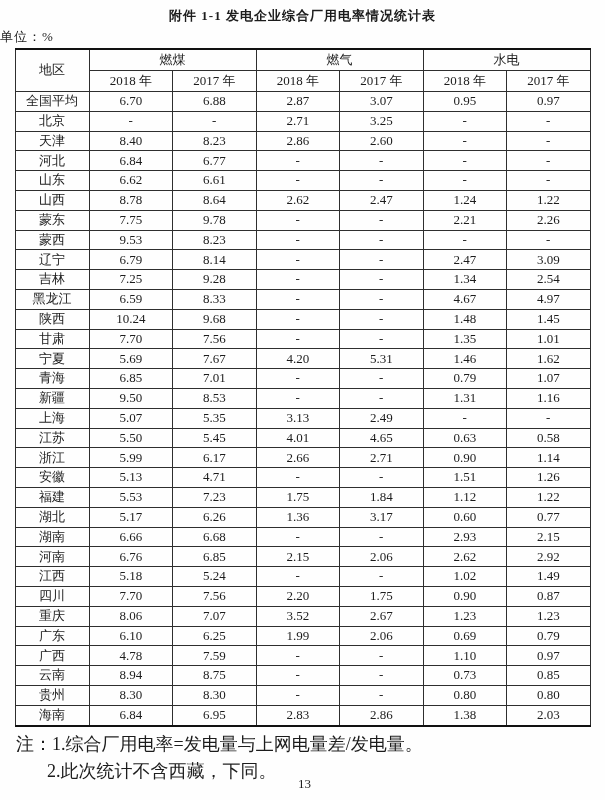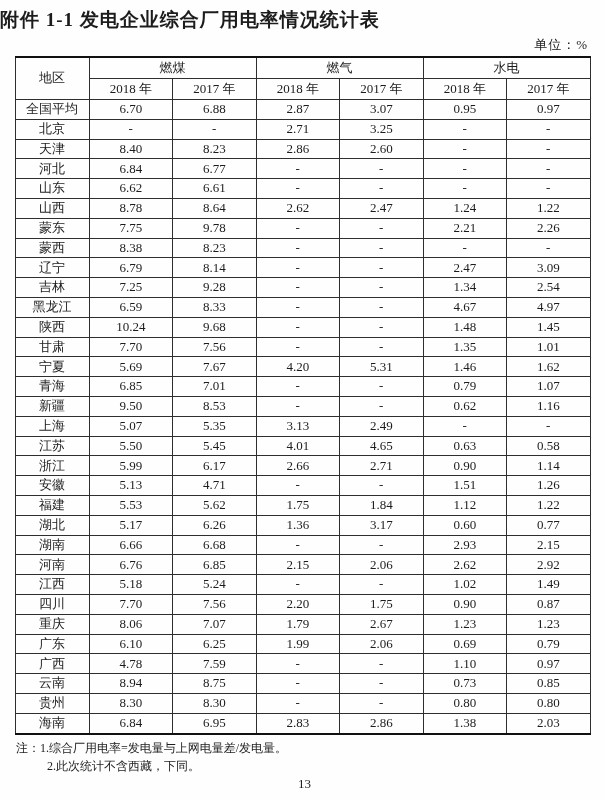--- a/index.html
+++ b/index.html
@@ -10,28 +10,28 @@
   .page {
     position: relative;
     width: 605px;
     height: 800px;
     background: #fefefe;
     font-family: "Liberation Serif", "DejaVu Serif", serif;
     color: #1c1c1c;
     overflow: hidden;
   }
   .doc-title {
-    text-align: left;
+    text-align: center;
     padding-top: 7px;
-    font-size: 19px;
+    font-size: 13px;
     font-weight: bold;
     letter-spacing: 1px;
   }
   .unit-label {
-    text-align: right;
+    text-align: left;
     margin: 3px 17px 2px 0;
     font-size: 13px;
     letter-spacing: 1px;
   }
   table.stat-table {
     border-collapse: collapse;
     table-layout: fixed;
     width: 576px;
     margin: 0 auto;
     border-top: 2.5px solid #111;
@@ -46,21 +46,21 @@
     font-size: 13px;
     padding: 0;
     line-height: 1.1;
     overflow: hidden;
     white-space: nowrap;
   }
   .stat-table thead th { height: 20px; }
   .stat-table tbody td { height: 18.8px; }
   .notes {
     margin: 4px 0 0 16px;
-    font-size: 12px;
+    font-size: 18px;
     line-height: 1.52;
   }
   .notes .note-line { white-space: nowrap; }
   .notes .note-line.indented { padding-left: 31px; }
   .page-number {
     position: absolute;
     left: 4px;
     right: 0;
     bottom: 8px;
     text-align: center;
@@ -161,21 +161,21 @@
           <td>蒙东</td>
           <td>7.75</td>
           <td>9.78</td>
           <td>-</td>
           <td>-</td>
           <td>2.21</td>
           <td>2.26</td>
         </tr>
         <tr>
           <td>蒙西</td>
-          <td>8.38</td>
+          <td>9.53</td>
           <td>8.23</td>
           <td>-</td>
           <td>-</td>
           <td>-</td>
           <td>-</td>
         </tr>
         <tr>
           <td>辽宁</td>
           <td>6.79</td>
           <td>8.14</td>
@@ -237,21 +237,21 @@
           <td>-</td>
           <td>0.79</td>
           <td>1.07</td>
         </tr>
         <tr>
           <td>新疆</td>
           <td>9.50</td>
           <td>8.53</td>
           <td>-</td>
           <td>-</td>
-          <td>0.62</td>
+          <td>1.31</td>
           <td>1.16</td>
         </tr>
         <tr>
           <td>上海</td>
           <td>5.07</td>
           <td>5.35</td>
           <td>3.13</td>
           <td>2.49</td>
           <td>-</td>
           <td>-</td>
@@ -279,21 +279,21 @@
           <td>5.13</td>
           <td>4.71</td>
           <td>-</td>
           <td>-</td>
           <td>1.51</td>
           <td>1.26</td>
         </tr>
         <tr>
           <td>福建</td>
           <td>5.53</td>
-          <td>5.62</td>
+          <td>7.23</td>
           <td>1.75</td>
           <td>1.84</td>
           <td>1.12</td>
           <td>1.22</td>
         </tr>
         <tr>
           <td>湖北</td>
           <td>5.17</td>
           <td>6.26</td>
           <td>1.36</td>
@@ -334,21 +334,21 @@
           <td>7.56</td>
           <td>2.20</td>
           <td>1.75</td>
           <td>0.90</td>
           <td>0.87</td>
         </tr>
         <tr>
           <td>重庆</td>
           <td>8.06</td>
           <td>7.07</td>
-          <td>1.79</td>
+          <td>3.52</td>
           <td>2.67</td>
           <td>1.23</td>
           <td>1.23</td>
         </tr>
         <tr>
           <td>广东</td>
           <td>6.10</td>
           <td>6.25</td>
           <td>1.99</td>
           <td>2.06</td>

